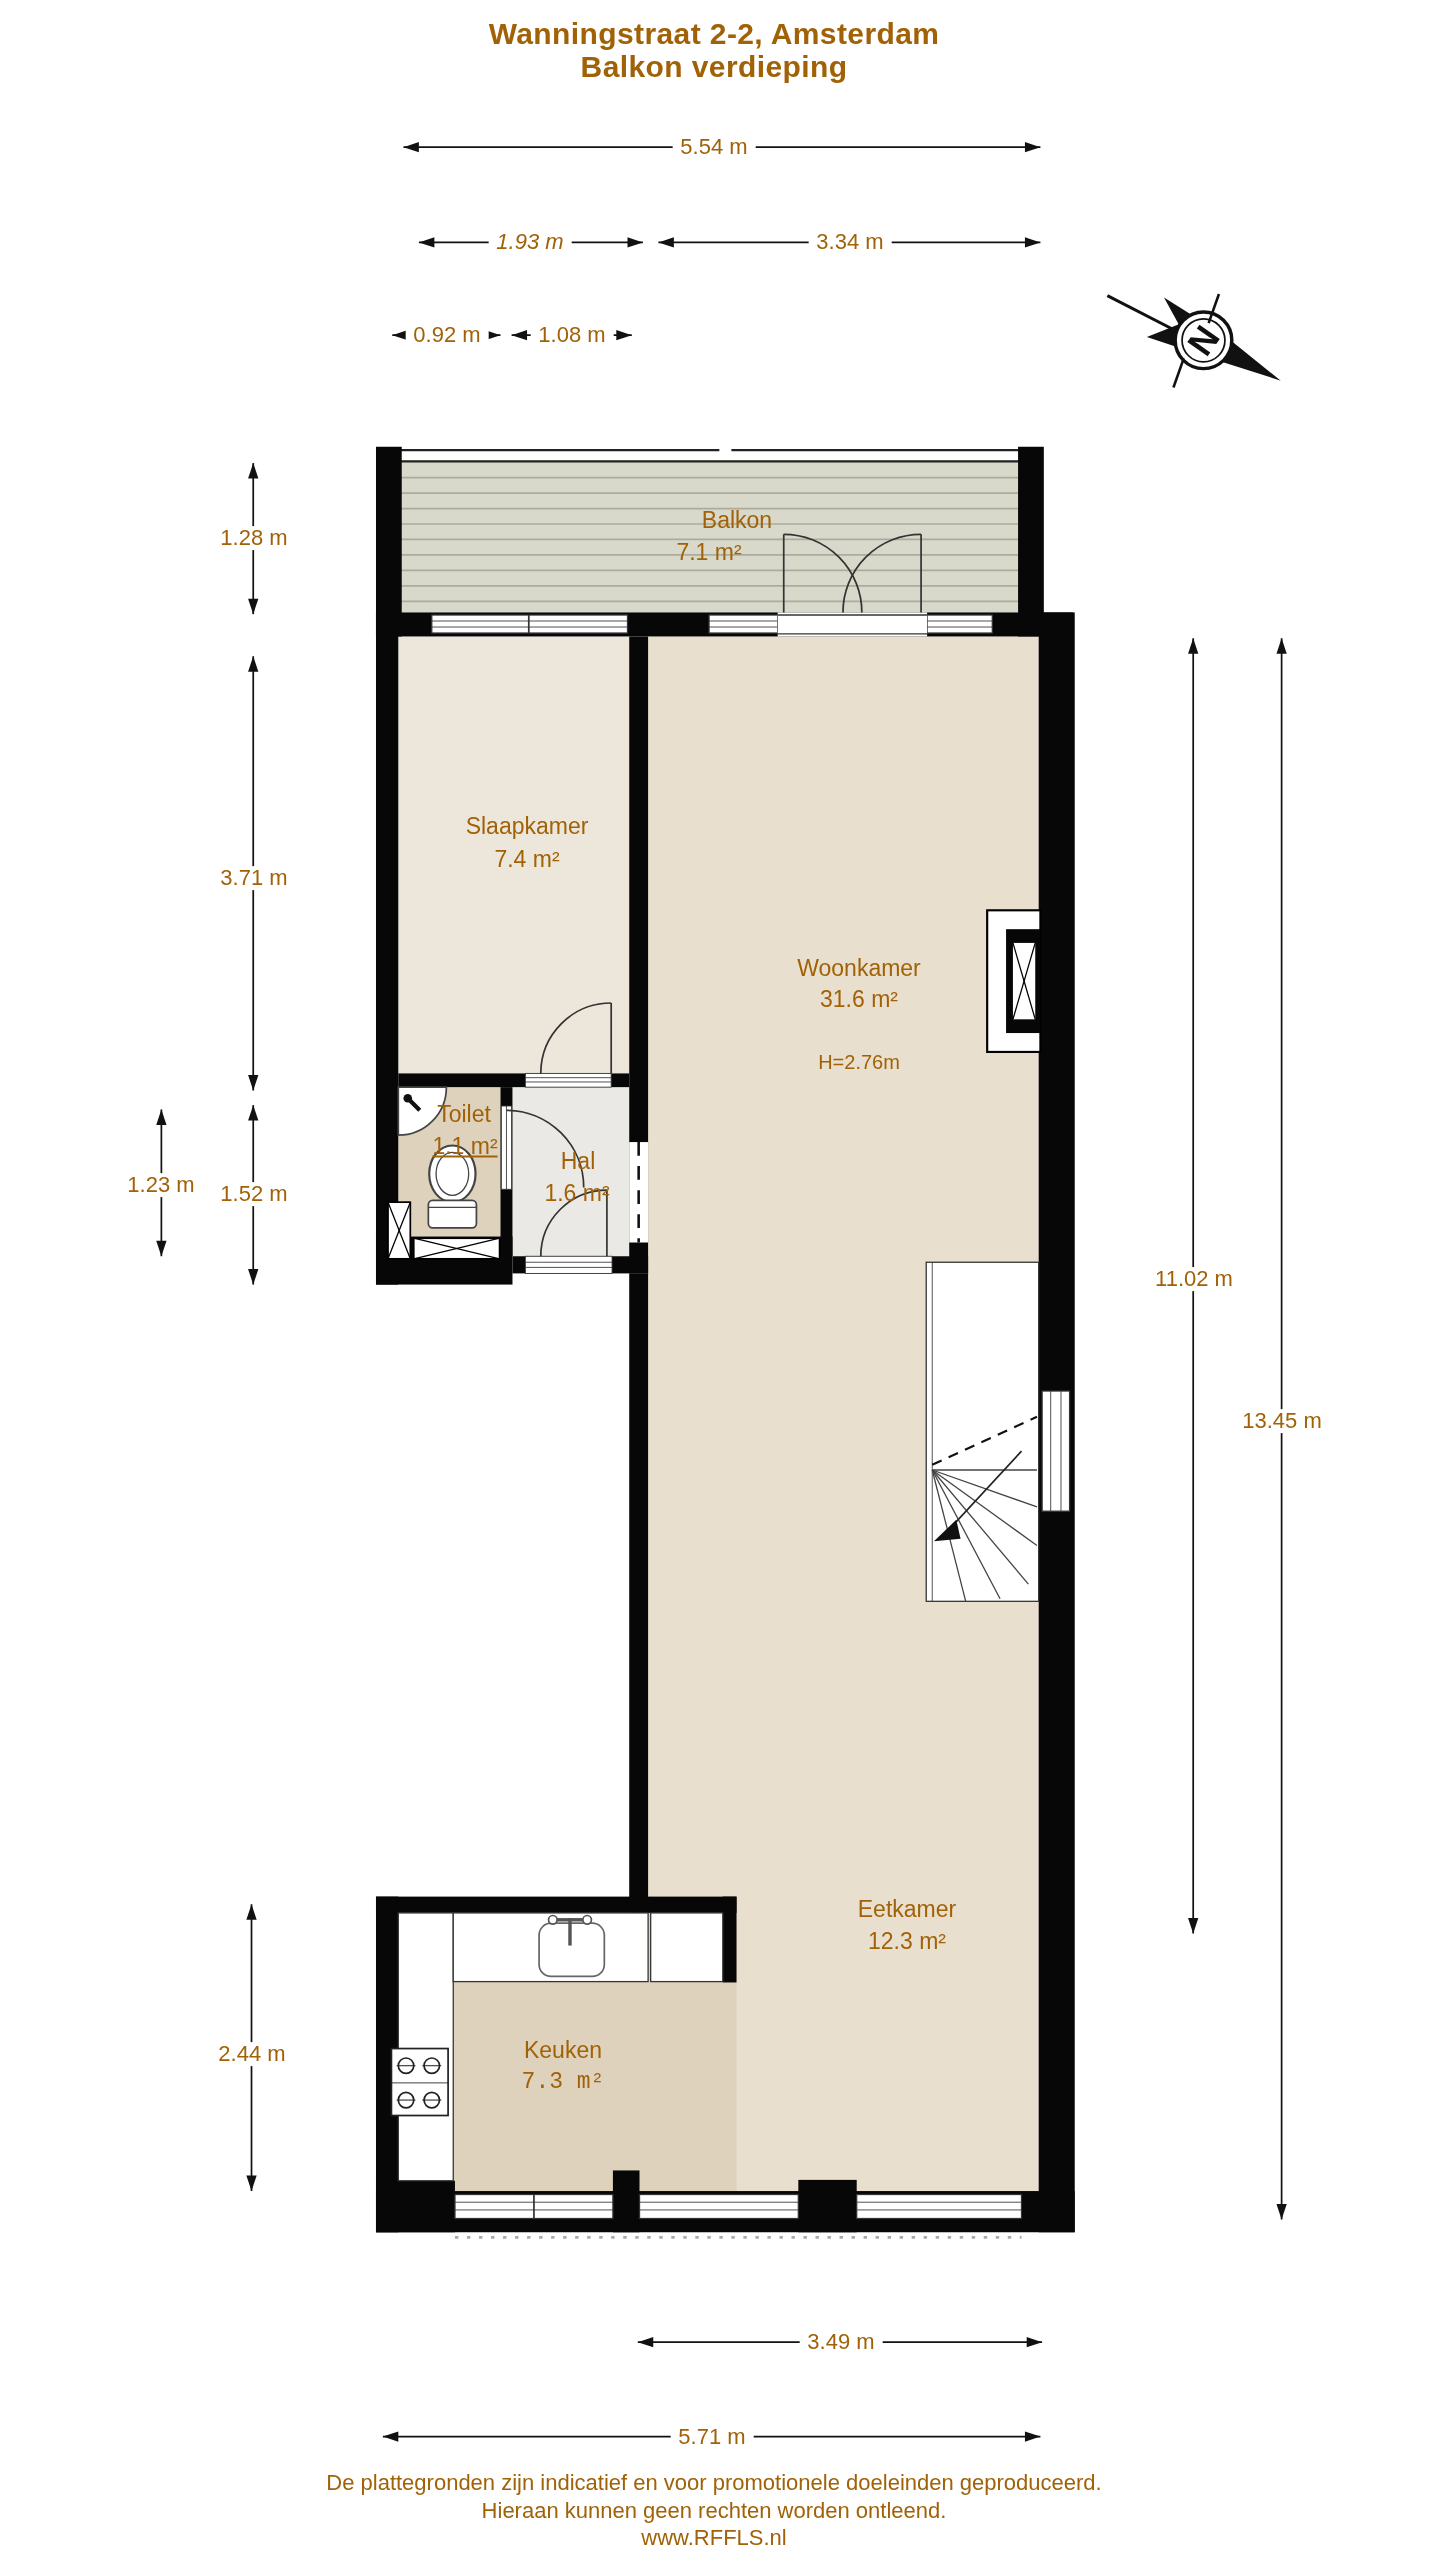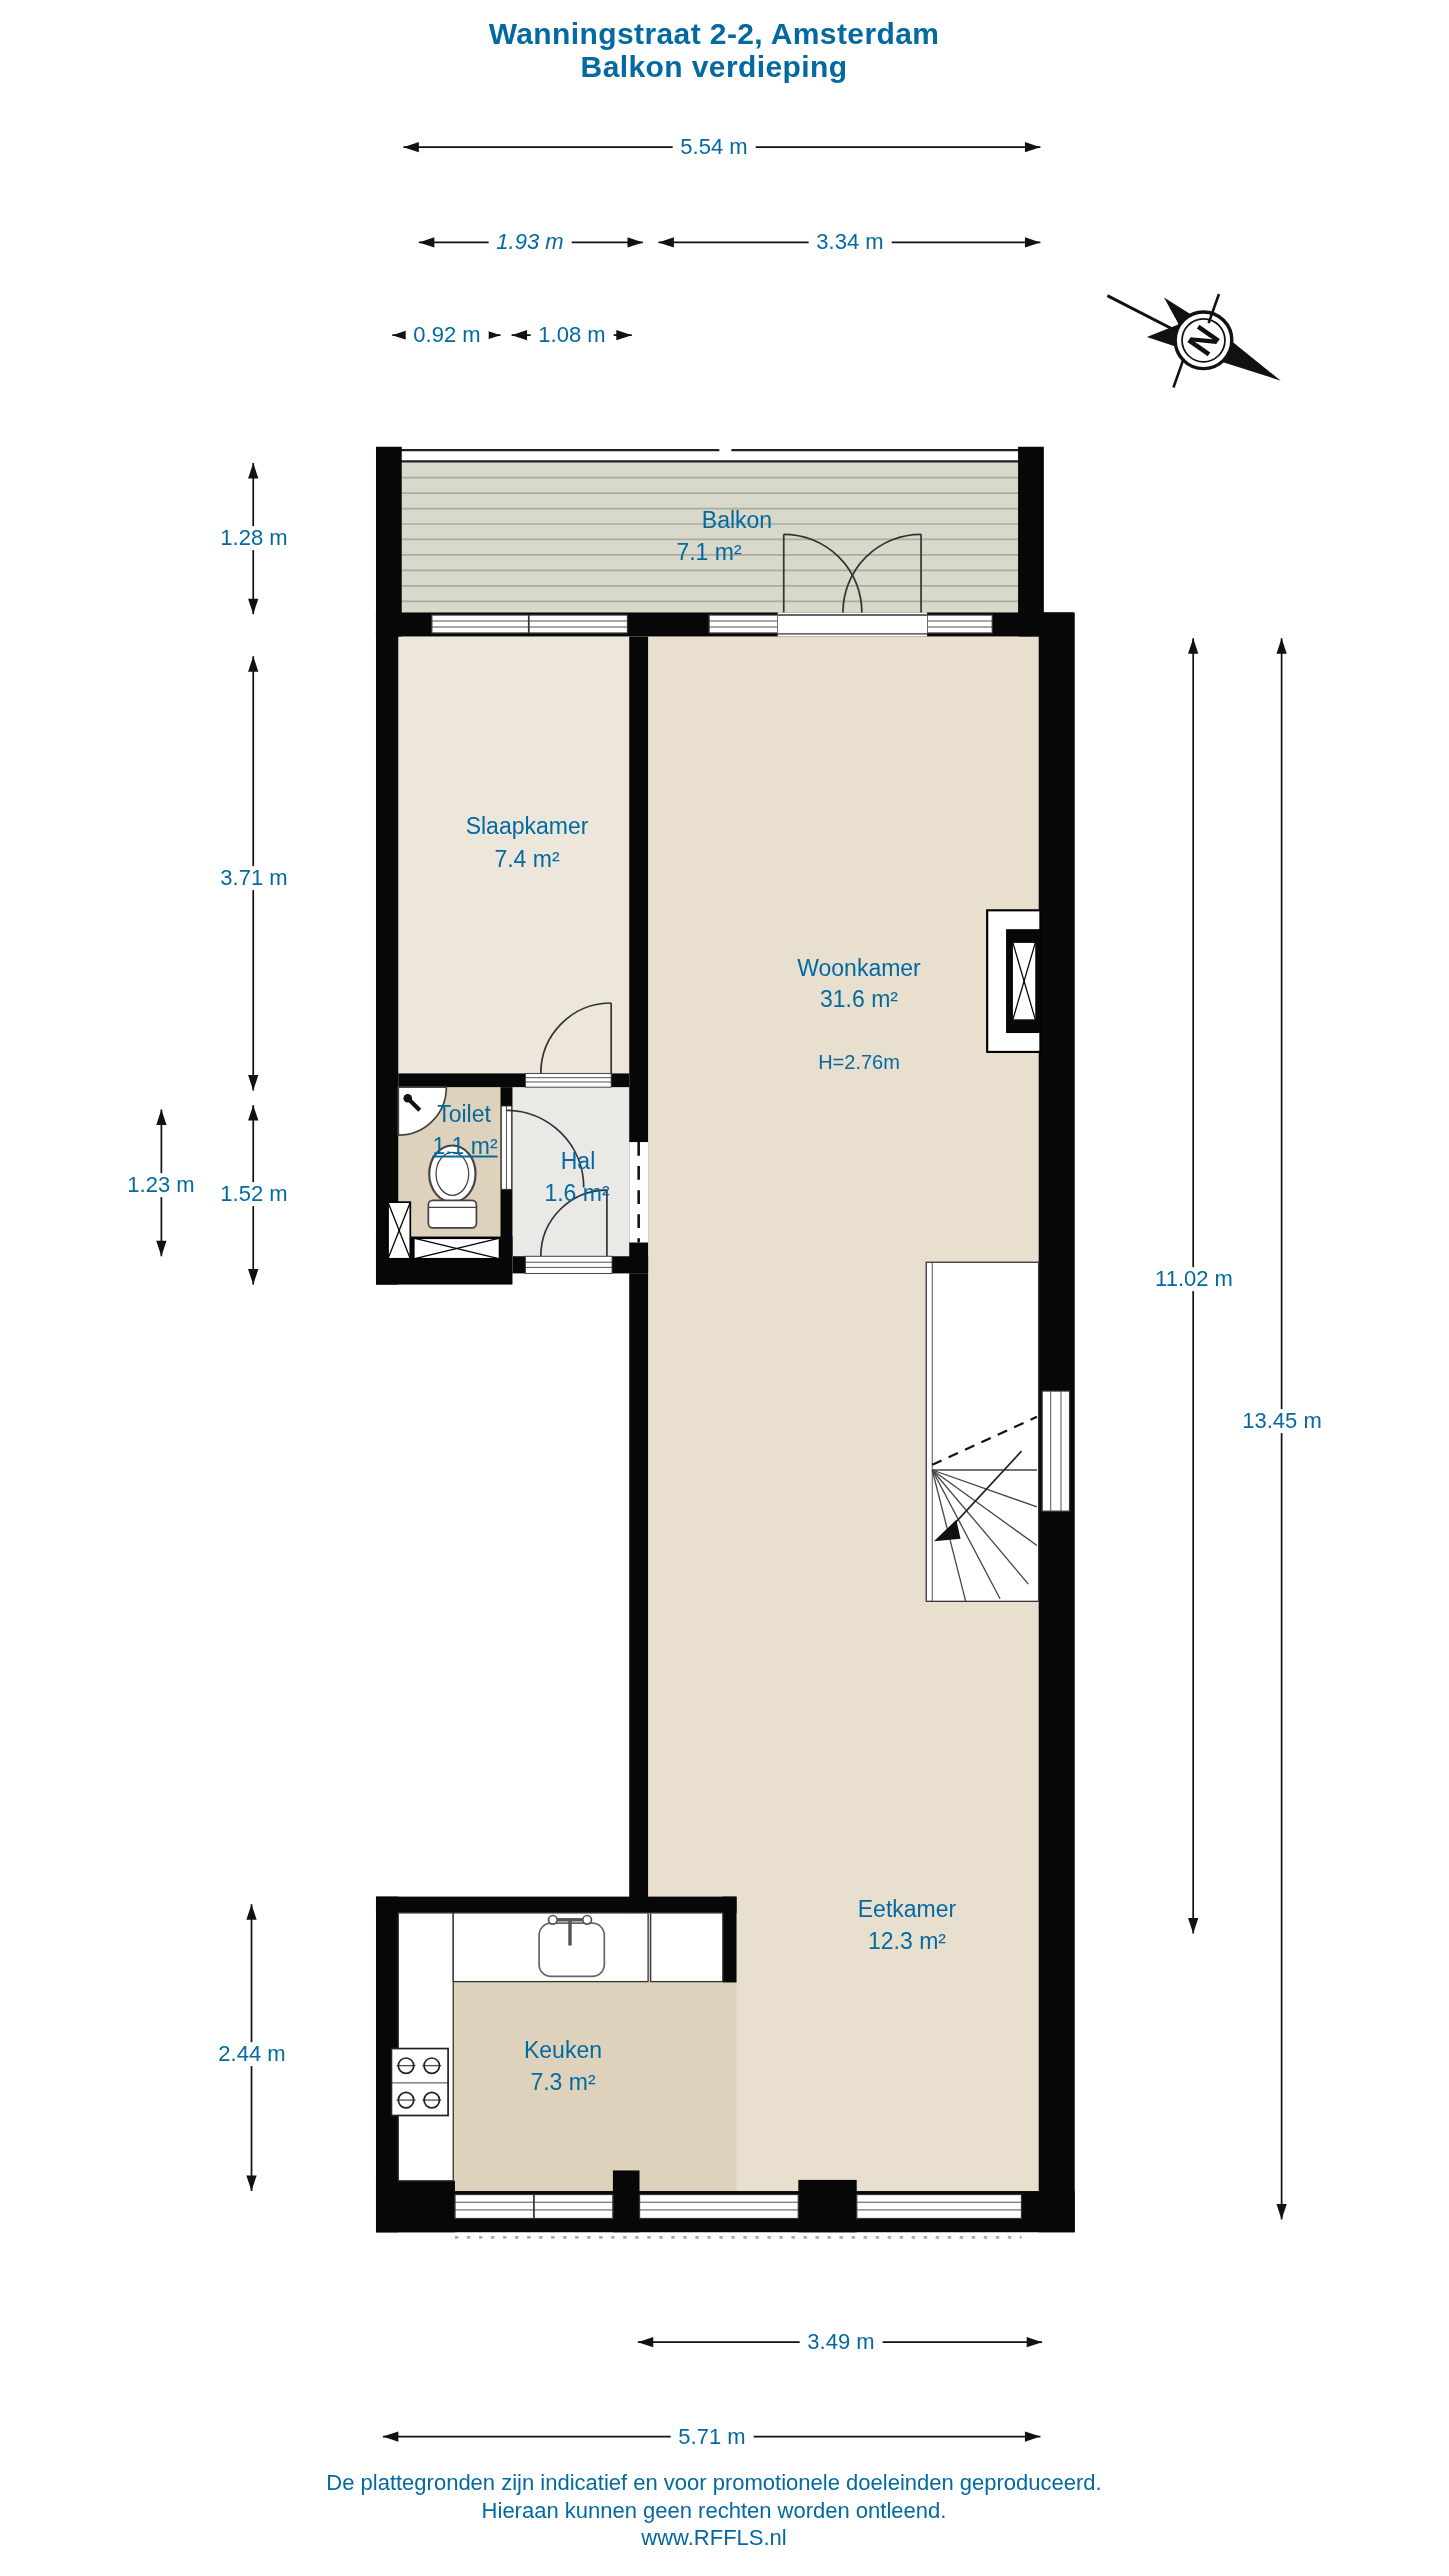--- a/index.html
+++ b/index.html
@@ -1,20 +1,20 @@
 <!DOCTYPE html>
 <html style="font-size:13.7px"><head>
 <meta charset="utf-8">
 <style>
   html,body{margin:0;padding:0;background:#fff;}
   #plan{position:relative;width:1449px;height:2576px;background:#ffffff;
         font-family:"Liberation Sans", sans-serif;color:#111;overflow:hidden;}
   #plan svg{position:absolute;left:0;top:0;}
   .lbl{position:absolute;transform:translate(-50%,-50%);white-space:nowrap;
-       line-height:1;color:#0369a1;}
+       line-height:1;color:#a16207;}
   .title{font-size:30px;font-weight:bold;letter-spacing:0.4px;}
   .room{font-size:23px;}
   .room-small{font-size:20px;margin-top:27px;}
   .dim{font-size:22px;background:#ffffff;padding:0.9px 7.7px;}
   .footer{font-size:22px;}
 </style>
 </head>
 <body>
 
 <div id="plan">
@@ -317,19 +317,19 @@
   <div class="lbl room" style="left:859px;top:968px;">Woonkamer</div>
   <div class="lbl room" style="left:859px;top:999px;">31.6 m²</div>
   <div class="lbl room-small" style="left:859px;top:1035px;">H=2.76m</div>
   <div class="lbl room" style="left:464px;top:1114px;">Toilet</div>
   <div class="lbl room" style="left:465px;top:1146px;text-decoration:underline;">1.1 m²</div>
   <div class="lbl room" style="left:578px;top:1161px;">Hal</div>
   <div class="lbl room" style="left:577px;top:1193px;">1.6 m²</div>
   <div class="lbl room" style="left:907px;top:1909px;">Eetkamer</div>
   <div class="lbl room" style="left:907px;top:1941px;">12.3 m²</div>
   <div class="lbl room" style="left:563px;top:2050px;">Keuken</div>
-  <div class="lbl room" style="left:563px;top:2082px;">7.3 m²</div>
+  <div class="lbl room" style="left:563px;top:2082px;font-family:Liberation Mono, monospace;">7.3 m²</div>
 
   <div class="lbl footer" style="left:714px;top:2483px;">De plattegronden zijn indicatief en voor promotionele doeleinden geproduceerd.</div>
   <div class="lbl footer" style="left:714px;top:2511px;">Hieraan kunnen geen rechten worden ontleend.</div>
   <div class="lbl footer" style="left:714px;top:2538px;">www.RFFLS.nl</div>
 </div>
 
 
 </body></html>

